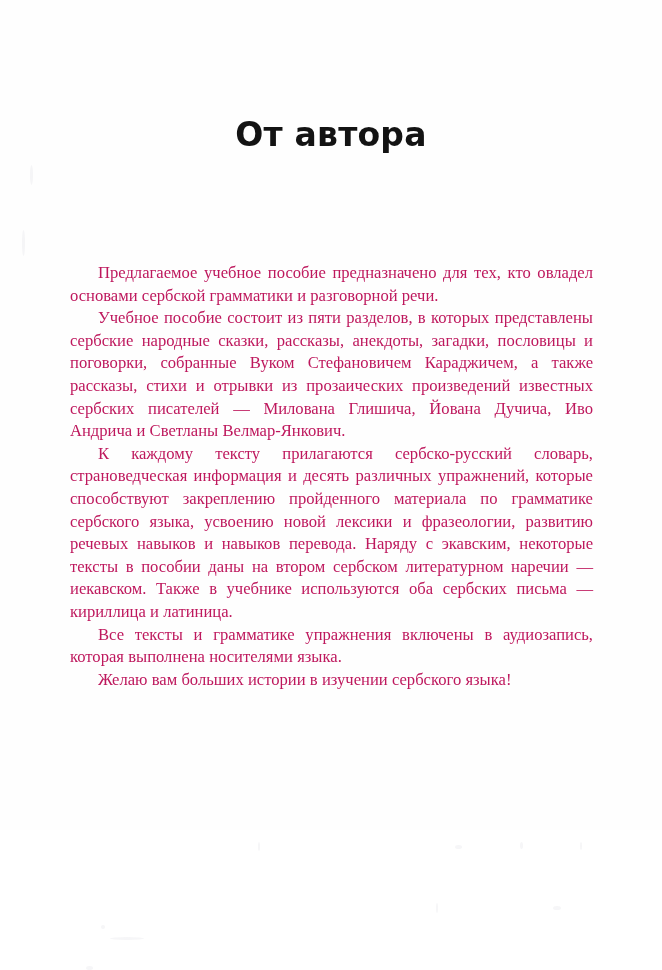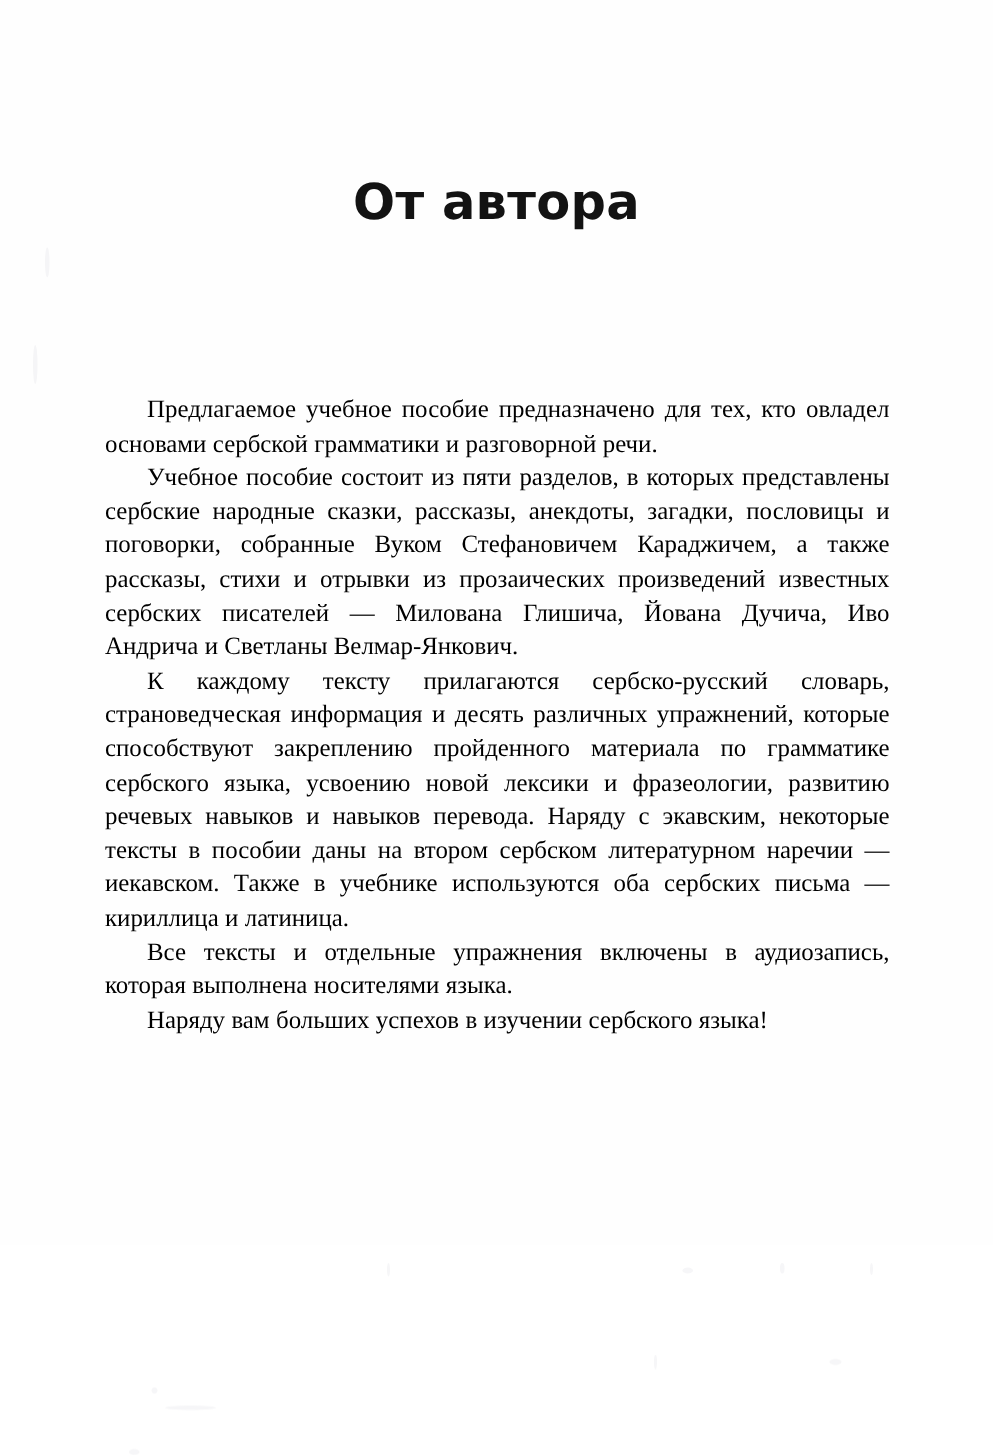--- a/index.html
+++ b/index.html
@@ -48,21 +48,21 @@
     width: 523px;
   }
 
   .text-body p {
     margin: 0;
     font-size: 16.6px;
     line-height: 22.6px;
     text-align: justify;
     text-align-last: left;
     text-indent: 28px;
-    color: #000000;
+    color: #be185d;
     font-family: "Liberation Serif", "DejaVu Serif", serif;
     hyphens: manual;
     word-spacing: 0.1px;
   }
 
   
   .scan-noise {
     position: absolute;
     inset: 0;
     pointer-events: none;
@@ -78,22 +78,22 @@
 <body>
 
 <div class="page">
 
   <h1 class="page-heading">От автора</h1>
 
   <div class="text-body">
     <p>Предлагаемое учебное пособие предназначено для тех, кто овладел основами сербской грамматики и разговорной речи.</p>
     <p>Учебное пособие состоит из пяти разделов, в которых представлены сербские народные сказки, рассказы, анекдоты, загадки, пословицы и поговорки, собранные Вуком Стефановичем Караджичем, а также рассказы, стихи и отрывки из прозаических произведений известных сербских писателей — Милована Глишича, Йована Дучича, Иво Андрича и Светланы Велмар-Янкович.</p>
     <p>К каждому тексту прилагаются сербско-русский словарь, страноведческая информация и десять различных упражнений, которые способствуют закреплению пройденного материала по грамматике сербского языка, усвоению новой лексики и фразеологии, развитию речевых навыков и навыков перевода. Наряду с экавским, некоторые тексты в пособии даны на втором сербском литературном наречии — иекавском. Также в учебнике используются оба сербских письма — кириллица и латиница.</p>
-    <p>Все тексты и отдельные упражнения включены в аудиозапись, которая выполнена носителями языка.</p>
-    <p>Наряду вам больших успехов в изучении сербского языка!</p>
+    <p>Все тексты и грамматике упражнения включены в аудиозапись, которая выполнена носителями языка.</p>
+    <p>Желаю вам больших истории в изучении сербского языка!</p>
   </div>
 
   <div class="scan-noise">
     <span class="speck" style="left:258px;  top:842px; width:2px; height:9px;"></span>
     <span class="speck" style="left:455px;  top:845px; width:7px; height:4px;"></span>
     <span class="speck" style="left:520px;  top:842px; width:3px; height:7px;"></span>
     <span class="speck" style="left:580px;  top:842px; width:2px; height:8px;"></span>
     <span class="speck" style="left:436px;  top:903px; width:2px; height:10px;"></span>
     <span class="speck" style="left:553px;  top:906px; width:8px; height:4px;"></span>
     <span class="speck" style="left:101px;  top:925px; width:4px; height:4px;"></span>

